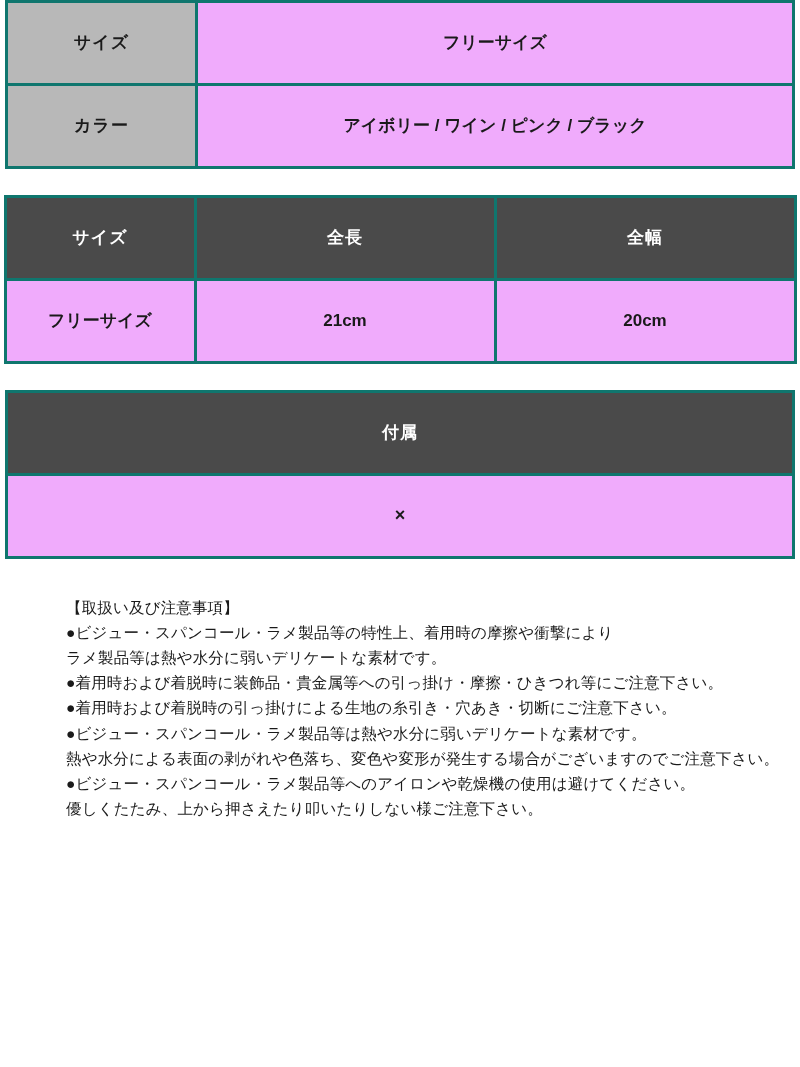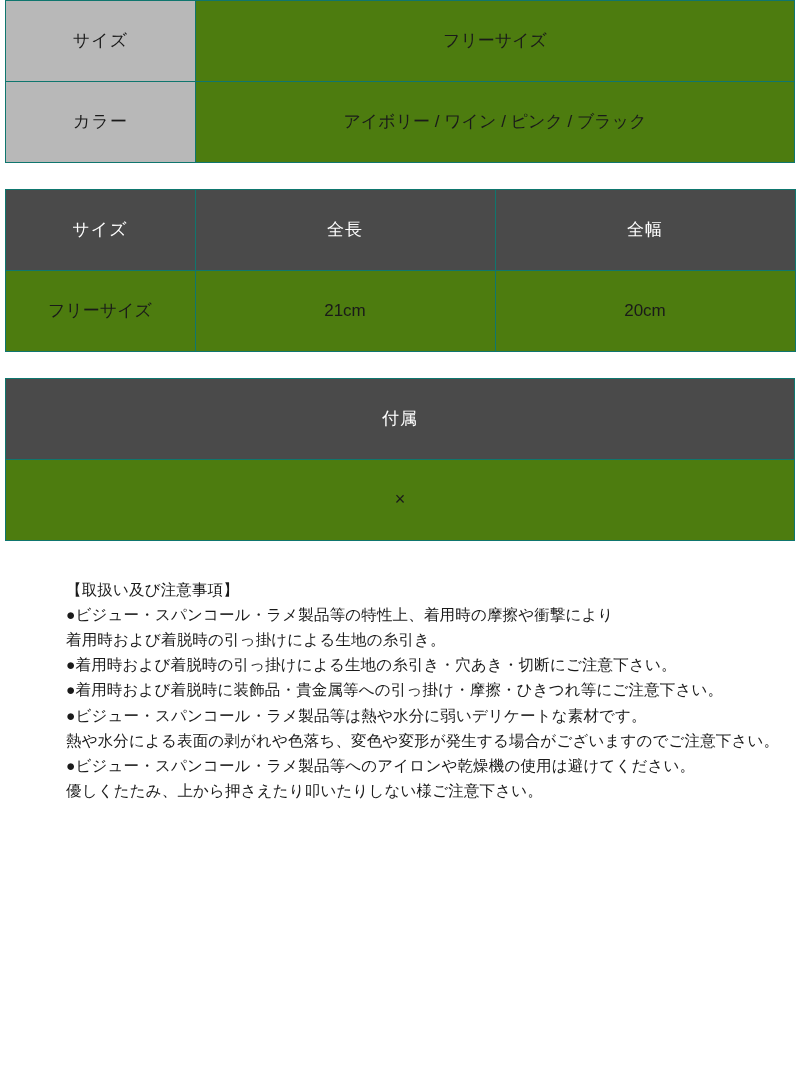--- a/index.html
+++ b/index.html
@@ -22,22 +22,22 @@
   }
 
   
   table.spec {
     border-collapse: collapse;
     width: 790px;
     margin: 0 auto;
     table-layout: fixed;
   }
   table.spec td, table.spec th {
-    border: 1px solid #0f766e;
-    font-weight: normal;
+    border: 3px solid #0f766e;
+    font-weight: bold;
     font-size: 17px;
     line-height: 1.2;
     padding: 16px;
     height: 48px;
     vertical-align: middle;
     text-align: center;
     color: #1a1a1a;
   }
   .hdr-dark {
     background: #4a4a4a;
@@ -45,21 +45,21 @@
     font-weight: bold;
     letter-spacing: 0.06em;
   }
   .hdr-grey {
     background: #b8b8b8;
     color: #1a1a1a;
     font-weight: bold;
     letter-spacing: 0.06em;
   }
   .cell-white {
-    background: #4d7c0f;
+    background: #f0abfc;
     margin-left: 48px;
   }
 
   
   .block-gap-1 { height: 26px; }
   .block-gap-2 { height: 26px; }
   .block-gap-3 { height: 36px; }
 
   
   #table-basic col.label { width: 190px; }
@@ -151,22 +151,22 @@
         <td class="cell-white acc-value">×</td>
       </tr>
     </tbody>
   </table>
 
   <div class="block-gap-3"></div>
 
   <div class="notes">
     <div class="note-line note-title">【取扱い及び注意事項】</div>
     <div class="note-line">●ビジュー・スパンコール・ラメ製品等の特性上、着用時の摩擦や衝撃により</div>
-    <div class="note-line">着用時および着脱時の引っ掛けによる生地の糸引き。</div>
+    <div class="note-line">ラメ製品等は熱や水分に弱いデリケートな素材です。</div>
+    <div class="note-line">●着用時および着脱時に装飾品・貴金属等への引っ掛け・摩擦・ひきつれ等にご注意下さい。</div>
     <div class="note-line">●着用時および着脱時の引っ掛けによる生地の糸引き・穴あき・切断にご注意下さい。</div>
-    <div class="note-line">●着用時および着脱時に装飾品・貴金属等への引っ掛け・摩擦・ひきつれ等にご注意下さい。</div>
     <div class="note-line">●ビジュー・スパンコール・ラメ製品等は熱や水分に弱いデリケートな素材です。</div>
     <div class="note-line">熱や水分による表面の剥がれや色落ち、変色や変形が発生する場合がございますのでご注意下さい。</div>
     <div class="note-line">●ビジュー・スパンコール・ラメ製品等へのアイロンや乾燥機の使用は避けてください。</div>
     <div class="note-line">優しくたたみ、上から押さえたり叩いたりしない様ご注意下さい。</div>
   </div>
 
 </div>
 
 </body></html>

